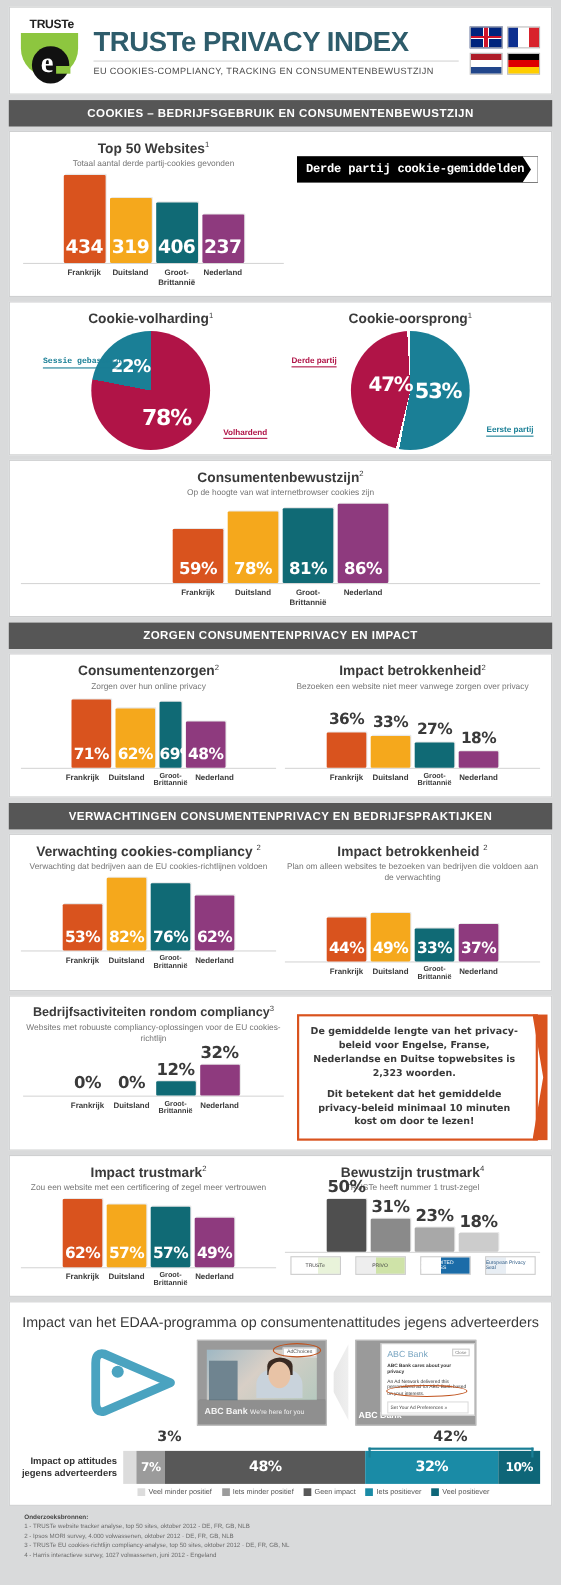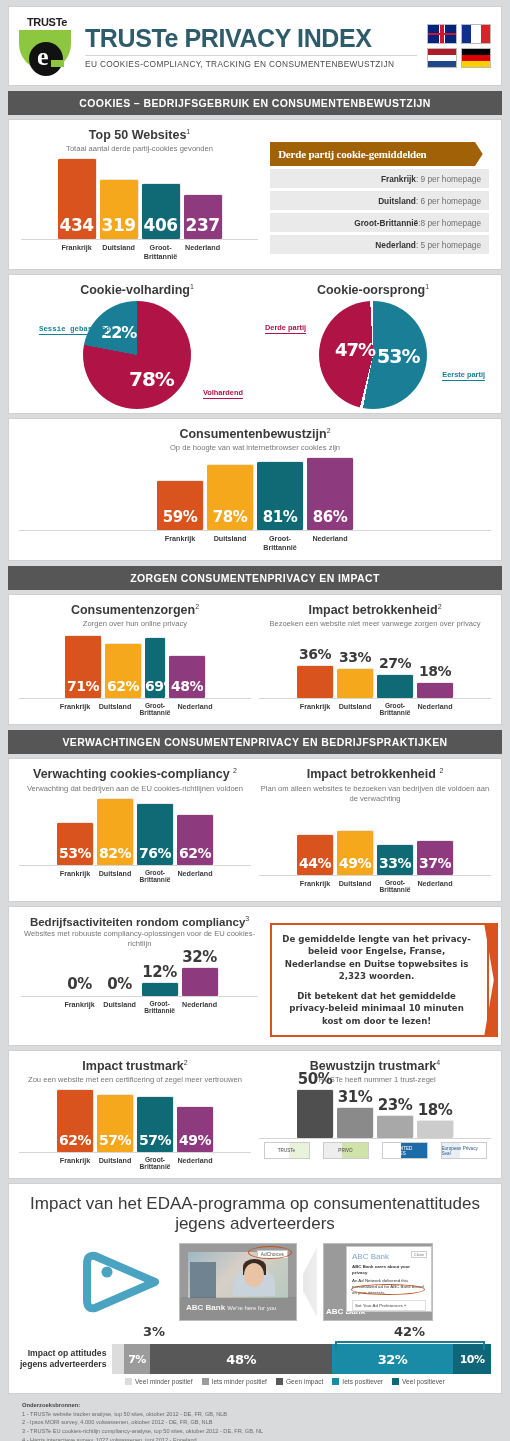--- a/index.html
+++ b/index.html
@@ -67,22 +67,22 @@
   .bar .val.outside { bottom:auto; top:-20px; color:#3a3a3a; }
   .labels { display:flex; justify-content:center; gap:4px; margin-top:3px;}
   .lab { font-size:7.2px; font-weight:bold; color:#3a3a3a; text-align:center; }
 
   .c-or{background:#d9531e;} .c-ye{background:#f5a81c;} .c-te{background:#106a75;} .c-pu{background:#8e3a7e;}
   .g1{background:#4f4f4f;} .g2{background:#8a8a8a;} .g3{background:#a8a8a8;} .g4{background:#cccccc;}
 
   
   .ribbon-wrap { position:relative; }
   .ribbon {
-    background:#a16207; color:#fff; font-weight:bold; font-size:11px;
-    padding:6px 8px; position:relative; font-family:Liberation Serif, serif;
+    background:#000000; color:#fff; font-weight:bold; font-size:11px;
+    padding:6px 8px; position:relative; font-family:Liberation Mono, monospace;
     letter-spacing:-0.2px;
   }
   .ribbon:after{
     content:""; position:absolute; right:-0px; top:0; width:14px; height:100%;
     background:#fff; clip-path:polygon(100% 0,100% 100%,0 100%,55% 50%,0 0);
   }
   .rtable { margin-top:3px; }
   .rrow { background:#eaeaea; padding:4.5px 8px; font-size:8.3px; text-align:right; color:#6f6f6f; margin-bottom:3px;}
   .rrow b { color:#333; }
 
@@ -102,21 +102,21 @@
 
   
   .seals { display:flex; justify-content:space-around; gap:4px; margin-top:3px;}
   .seal { width:46px; height:17px; border:1px solid #ccc; background:#fff; font-size:4.6px; display:flex; align-items:center; justify-content:center; color:#444; overflow:hidden; position:relative;}
   .s1{background:linear-gradient(to right,#fff 55%,#e9f3da 55%);}
   .s2{background:linear-gradient(to right,#eee 40%,#cfe3a8 40%);}
   .s3{background:linear-gradient(to right,#fff 40%,#1b6ca8 40%); color:#fff;}
   .s4{background:linear-gradient(to right,#e8eef4 40%,#fff 40%); color:#2d5b86;}
 
   
-  .edaa-title{ text-align:center; font-size:17px; color:#3a3a3a; margin:4px 0 6px 0;}
+  .edaa-title{ text-align:center; font-size:13px; color:#3a3a3a; margin:4px 0 6px 0;}
   .edaa-vis { display:flex; align-items:center; justify-content:center; gap:6px; height:84px;}
   .edaa-i { width:96px; height:80px; position:relative; flex:0 0 96px;}
   .ad1 { width:118px; height:78px; background:#9a9a9a; position:relative; overflow:hidden; border:1px solid #bdbdbd;}
   .ad1 .photo{position:absolute; left:8px; top:8px; right:8px; bottom:22px; background:linear-gradient(135deg,#9fb8c4,#d8cfc6 45%,#b6c9bf);}
   .ad1 .face{position:absolute; left:55%; top:25%; width:20px; height:24px; background:#e8c3a6; border-radius:50%;}
   .ad1 .hair{position:absolute; left:54%; top:20%; width:23px; height:16px; background:#3a2a22; border-radius:50% 50% 0 0;}
   .ad1 .body{position:absolute; left:46%; bottom:24px; width:42px; height:26px; background:#c9d3dc; border-radius:14px 14px 0 0;}
   .ad1 .atm{position:absolute; left:10px; top:18px; width:26px; height:40px; background:#6f8490;}
   .ad1 .bar{position:absolute; left:0; right:0; bottom:0; height:22px; background:#8f8f8f; color:#fff; font-size:8px; font-weight:bold; padding:5px 6px; white-space:nowrap;}
   .ad1 .bar span{font-weight:normal; font-size:6px; opacity:.9;}
@@ -203,26 +203,20 @@
           <div class="lab" style="width:38px;">Frankrijk</div>
           <div class="lab" style="width:38px;">Duitsland</div>
           <div class="lab" style="width:38px;">Groot-Brittannië</div>
           <div class="lab" style="width:38px;">Nederland</div>
         </div>
       </div>
     </div>
 
     <div style="flex:1 1 48%; padding-top:14px;" class="ribbon-wrap">
       <div class="ribbon">Derde partij cookie-gemiddelden</div>
-      <div class="rtable">
-        <div class="rrow"><b>Frankrijk</b>: <span>9 per homepage</span></div>
-        <div class="rrow"><b>Duitsland</b>: <span>6 per homepage</span></div>
-        <div class="rrow"><b>Groot-Brittannië</b>:<span>8 per homepage</span></div>
-        <div class="rrow"><b>Nederland</b>: <span>5 per homepage</span></div>
-      </div>
     </div>
   </div>
 
   <div class="panel" style="height:140px;">
     <div class="pierow">
       <div class="piebox">
         <div class="ctitle"><span>Cookie-volharding</span><sup>1</sup></div>
         <div class="pie" style="background:conic-gradient(#b01447 0deg 280.8deg,#1a7f96 280.8deg 360deg);">
           <span class="pieval" style="left:18px; top:22px; font-size:16px;">22%</span>
           <span class="pieval" style="left:46px; top:66px; font-size:20px;">78%</span>
@@ -230,21 +224,21 @@
         <span class="pielbl" style="left:20px; top:42px; color:#1a7f96;font-family:Liberation Mono, monospace;">Sessie gebaseerd</span>
         <span class="pielbl" style="right:12px; bottom:10px; color:#b01447;">Volhardend</span>
       </div>
       <div class="piebox">
         <div class="ctitle"><span>Cookie-oorsprong</span><sup>1</sup></div>
         <div class="pie" style="background:conic-gradient(#1a7f96 0deg 190.8deg,#fff 190.8deg 194deg,#b01447 194deg 357deg,#fff 357deg 360deg);">
           <span class="pieval" style="left:16px; top:38px; font-size:18px;">47%</span>
           <span class="pieval" style="left:58px; top:44px; font-size:19px;">53%</span>
         </div>
         <span class="pielbl" style="left:10px; top:40px; color:#b01447;">Derde partij</span>
-        <span class="pielbl" style="right:6px; bottom:28px; color:#1a7f96;margin-top:44px;">Eerste partij</span>
+        <span class="pielbl" style="right:6px; bottom:12px; color:#1a7f96;margin-top:44px;">Eerste partij</span>
       </div>
     </div>
   </div>
 
   <div class="panel">
     <div class="ctitle"><span>Consumentenbewustzijn</span><sup>2</sup></div>
     <div class="csub">Op de hoogte van wat internetbrowser cookies zijn</div>
     <div class="chart" style="margin-top:6px;">
       <div class="bars" style="height:72px;">
         <div class="bcol">

